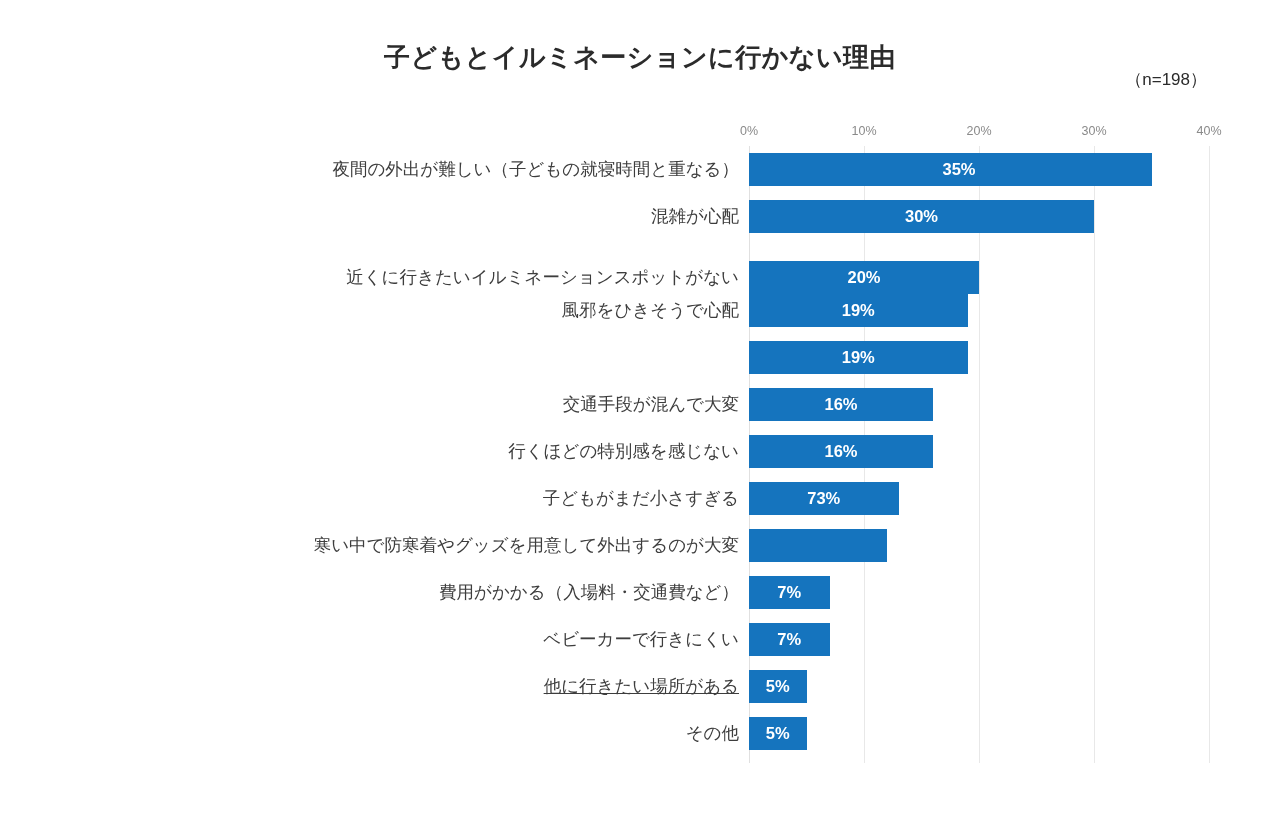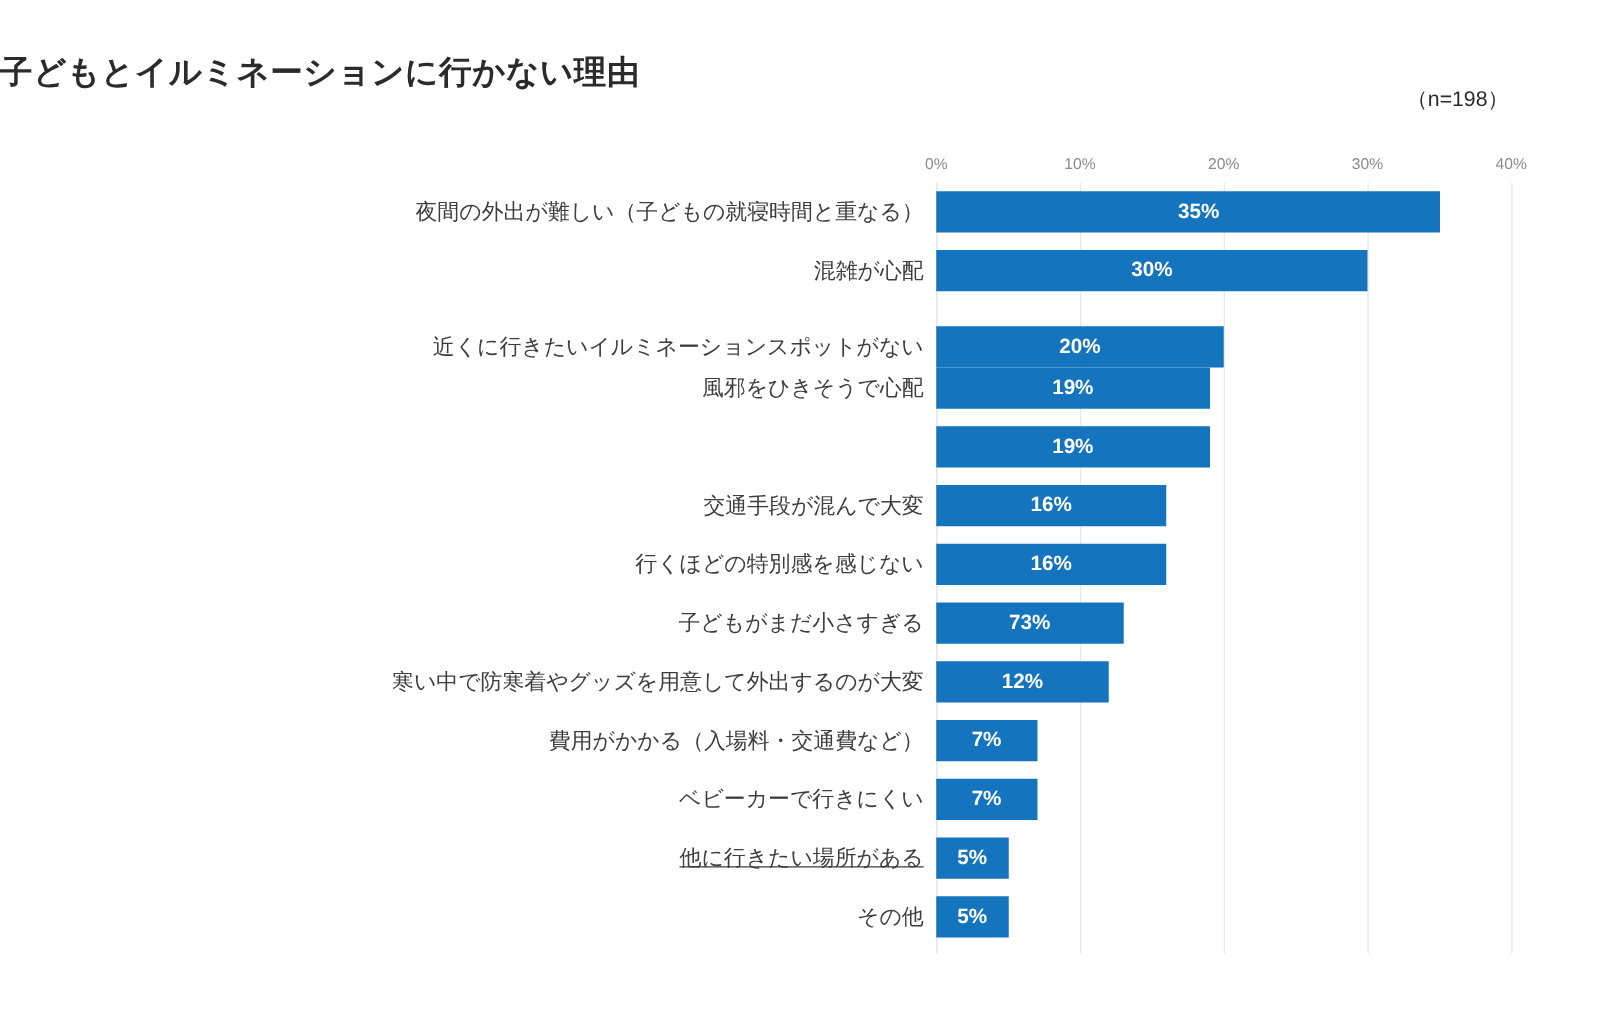--- a/index.html
+++ b/index.html
@@ -21,20 +21,21 @@
     width: 1280px;
     height: 818px;
   }
 
   
   .chart-title {
     position: absolute;
     left: 0;
     top: 40px;
     width: 1280px;
+    text-align: center;
     font-size: 26px;
     font-weight: bold;
     color: #2b2b2b;
     letter-spacing: 0.5px;
     white-space: nowrap;
   }
   .chart-subtitle {
     position: absolute;
     right: 73px;
     top: 68px;
@@ -185,21 +186,20 @@
         <div class="bar-value" style="left: 749px; width: 184px;">16%</div>
       </div>
       <div class="bar-row" style="top: 329px;">
         <div class="cat-label" style="right: 541px;">子どもがまだ小さすぎる</div>
         <div class="bar" style="left: 749px; width: 149.5px; background: rgb(21, 116, 190);"></div>
         <div class="bar-value" style="left: 749px; width: 149.5px;">73%</div>
       </div>
       <div class="bar-row" style="top: 376px;">
         <div class="cat-label" style="right: 541px;">寒い中で防寒着やグッズを用意して外出するのが大変</div>
         <div class="bar" style="left: 749px; width: 138px; background: rgb(21, 116, 190);"></div>
-        <div class="bar-value" style="left: 749px; width: 138px;">12%</div>
       </div>
       <div class="bar-row" style="top: 423px;">
         <div class="cat-label" style="right: 541px;">費用がかかる（入場料・交通費など）</div>
         <div class="bar" style="left: 749px; width: 80.5px; background: rgb(21, 116, 190);"></div>
         <div class="bar-value" style="left: 749px; width: 80.5px;">7%</div>
       </div>
       <div class="bar-row" style="top: 470px;">
         <div class="cat-label" style="right: 541px;">ベビーカーで行きにくい</div>
         <div class="bar" style="left: 749px; width: 80.5px; background: rgb(21, 116, 190);"></div>
         <div class="bar-value" style="left: 749px; width: 80.5px;">7%</div>

